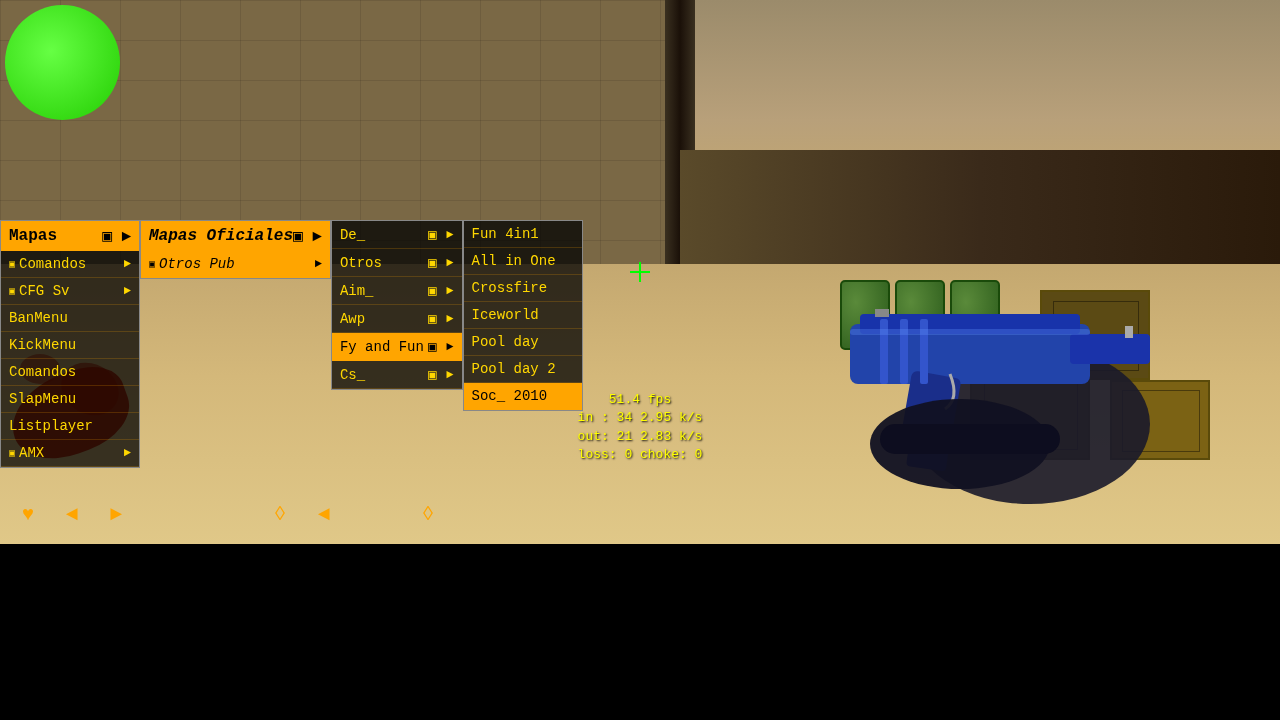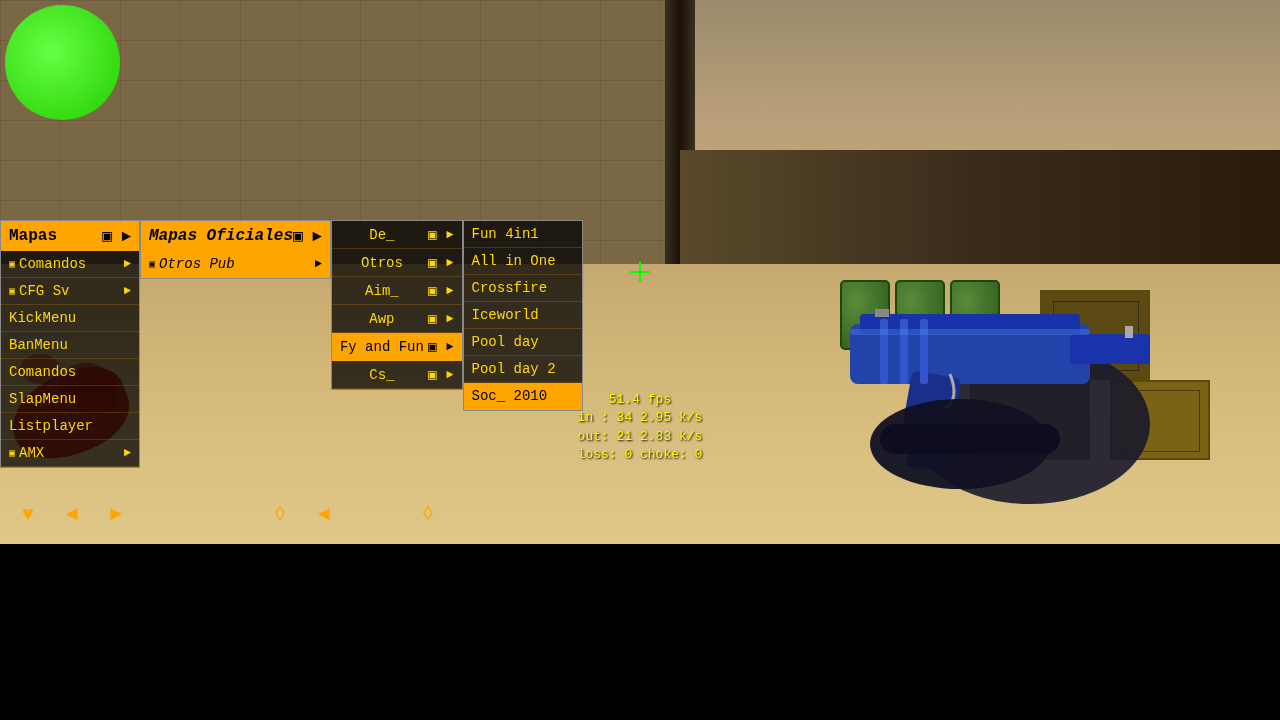--- a/index.html
+++ b/index.html
@@ -235,21 +235,21 @@
       margin-right: 4px;
       font-size: 10px;
       color: inherit;
     }
 
     
     .col1 { min-width: 140px; }
     
     .col2 { min-width: 180px; font-style: italic; }
     
-    .col3 { min-width: 130px; text-align: center; }
+    .col3 { min-width: 130px; }
     
     .col4 { min-width: 120px; }
 
     .menu-header {
       background: #FFA500;
       color: #000;
       padding: 5px 8px;
       font-weight: bold;
       font-size: 16px;
       display: flex;
@@ -375,24 +375,24 @@
       <span class="menu-icon">▣</span>
       <span class="menu-item-text">Comandos</span>
       <span class="menu-arrow">►</span>
     </div>
     <div class="menu-item">
       <span class="menu-icon">▣</span>
       <span class="menu-item-text">CFG Sv</span>
       <span class="menu-arrow">►</span>
     </div>
     <div class="menu-item">
+      <span class="menu-item-text">BanMenu</span>
+    </div>
+    <div class="menu-item">
       <span class="menu-item-text">KickMenu</span>
-    </div>
-    <div class="menu-item">
-      <span class="menu-item-text">BanMenu</span>
     </div>
     <div class="menu-item">
       <span class="menu-item-text">Comandos</span>
     </div>
     <div class="menu-item">
       <span class="menu-item-text">SlapMenu</span>
     </div>
     <div class="menu-item">
       <span class="menu-item-text">Listplayer</span>
     </div>

